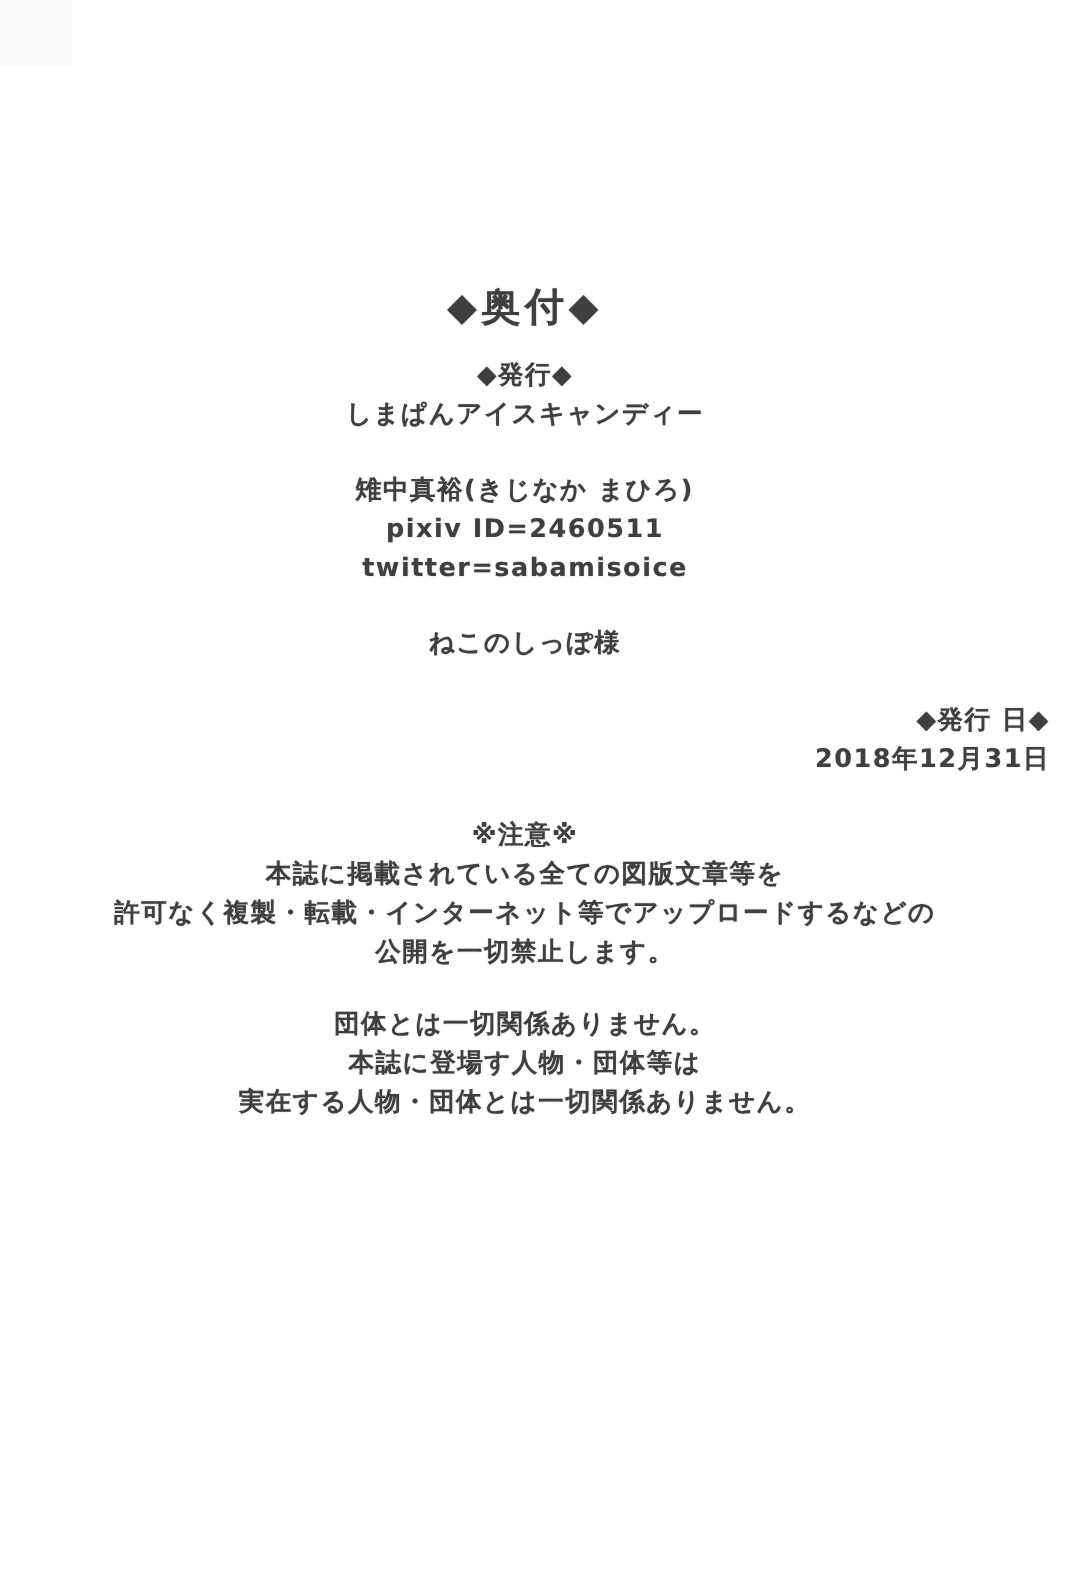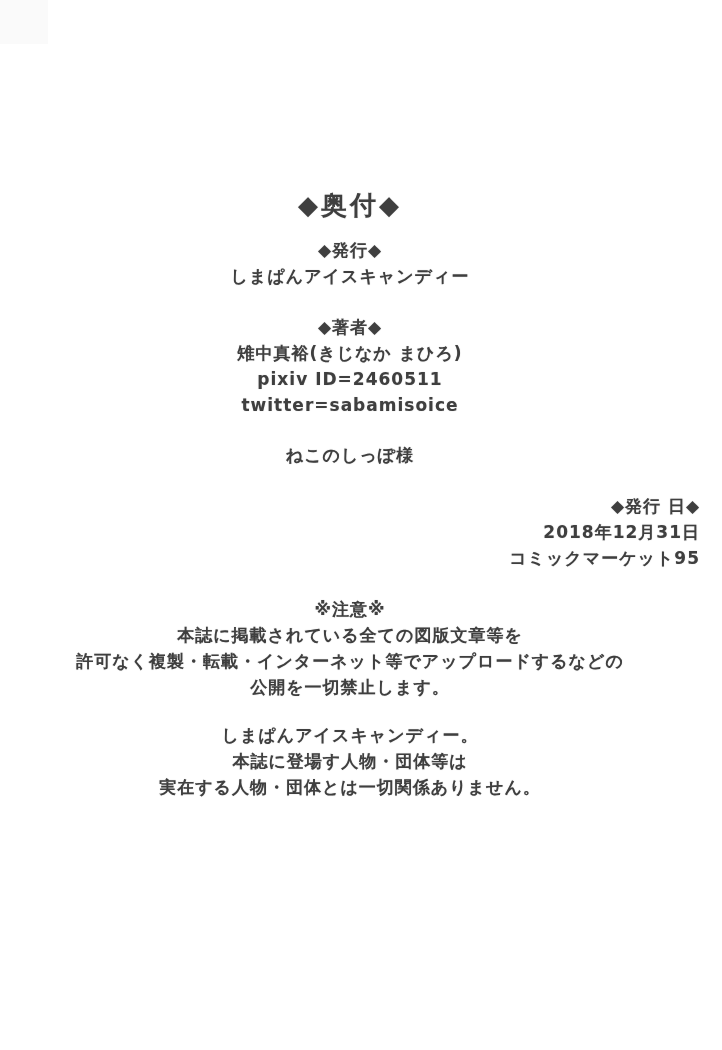--- a/index.html
+++ b/index.html
@@ -65,43 +65,41 @@
   <div class="content">
 
     <h1 class="title">◆奥付◆</h1>
 
     <section class="sec-0">
       <div class="heading">◆発行◆</div>
       <div class="line">しまぱんアイスキャンディー</div>
     </section>
 
     <section class="sec-1">
-      <div class="heading">◆著者◆</div>
       <div class="line">雉中真裕(きじなか まひろ)</div>
       <div class="line">pixiv ID=2460511</div>
       <div class="line">twitter=sabamisoice</div>
     </section>
 
     <section class="sec-2">
       <div class="line">ねこのしっぽ様</div>
     </section>
 
     <section class="sec-3">
       <div class="heading">◆発行 日◆</div>
       <div class="line">2018年12月31日</div>
-      <div class="line">コミックマーケット95</div>
     </section>
 
     <section class="sec-4">
       <div class="heading">※注意※</div>
       <div class="line">本誌に掲載されている全ての図版文章等を</div>
       <div class="line">許可なく複製・転載・インターネット等でアップロードするなどの</div>
       <div class="line">公開を一切禁止します。</div>
     </section>
 
     <section class="sec-5">
-      <div class="line">しまぱんアイスキャンディー。</div>
+      <div class="line">団体とは一切関係ありません。</div>
       <div class="line">本誌に登場す人物・団体等は</div>
       <div class="line">実在する人物・団体とは一切関係ありません。</div>
     </section>
 
   </div>
 </div>
 
 </body></html>

